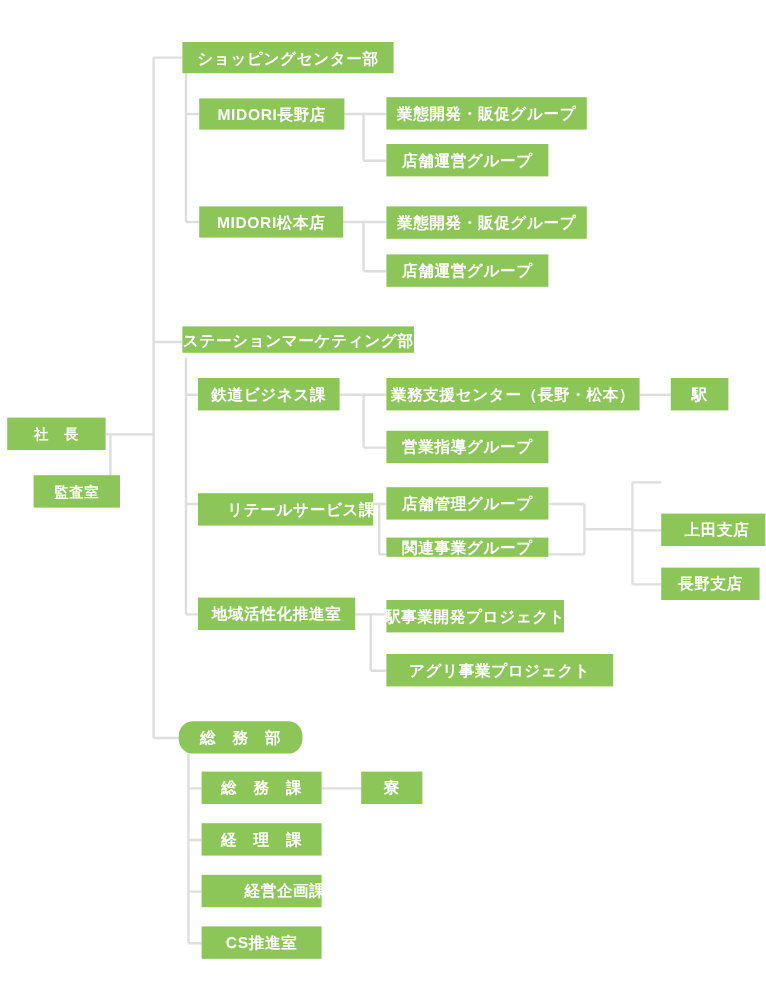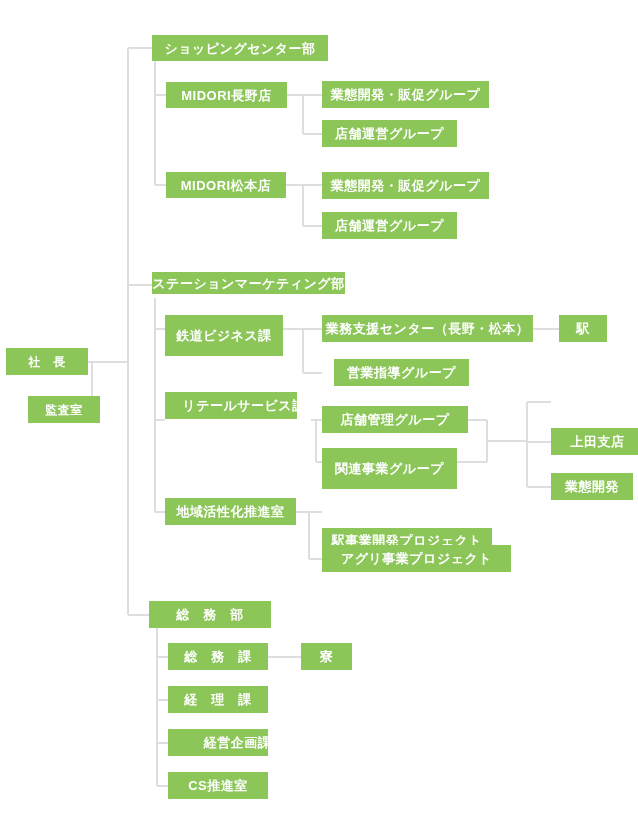--- a/index.html
+++ b/index.html
@@ -66,35 +66,35 @@
 
   <div class="node" style="left:152px; top:35px;  width:176px; height:26px;">ショッピングセンター部</div>
   <div class="node" style="left:166px; top:82px;  width:121px; height:26px;">MIDORI長野店</div>
   <div class="node" style="left:322px; top:81px;  width:167px; height:27px;">業態開発・販促グループ</div>
   <div class="node" style="left:322px; top:120px; width:135px; height:27px;">店舗運営グループ</div>
   <div class="node" style="left:166px; top:172px; width:120px; height:26px;">MIDORI松本店</div>
   <div class="node" style="left:322px; top:172px; width:167px; height:27px;">業態開発・販促グループ</div>
   <div class="node" style="left:322px; top:212px; width:135px; height:27px;">店舗運営グループ</div>
 
   <div class="node" style="left:152px; top:272px; width:193px; height:22px;">ステーションマーケティング部</div>
-  <div class="node" style="left:165px; top:315px; width:118px; height:41px;">鉄道ビジネス課</div>
+  <div class="node" style="left:165px; top:315px; width:118px; height:27px;">鉄道ビジネス課</div>
   <div class="node" style="left:322px; top:315px; width:211px; height:27px;">業務支援センター（長野・松本）</div>
   <div class="node" style="left:559px; top:315px; width:48px;  height:27px;">駅</div>
-  <div class="node" style="left:334px; top:359px; width:135px; height:27px;">営業指導グループ</div>
+  <div class="node" style="left:322px; top:359px; width:135px; height:27px;">営業指導グループ</div>
 
-  <div class="node" style="left:165px; top:392px; width:132px; height:27px;padding-left:26px;">リテールサービス課</div>
-  <div class="node" style="left:322px; top:406px; width:146px; height:27px;">店舗管理グループ</div>
-  <div class="node" style="left:322px; top:448px; width:135px; height:41px;">関連事業グループ</div>
+  <div class="node" style="left:165px; top:411px; width:146px; height:27px;padding-left:26px;">リテールサービス課</div>
+  <div class="node" style="left:322px; top:406px; width:135px; height:27px;">店舗管理グループ</div>
+  <div class="node" style="left:322px; top:448px; width:135px; height:16px;">関連事業グループ</div>
   <div class="node" style="left:551px; top:428px; width:93px;  height:27px;text-align:right;">上田支店</div>
-  <div class="node" style="left:551px; top:473px; width:82px;  height:27px;">業態開発</div>
+  <div class="node" style="left:551px; top:473px; width:82px;  height:27px;">長野支店</div>
 
   <div class="node" style="left:165px; top:498px; width:131px; height:27px;text-align:center;">地域活性化推進室</div>
-  <div class="node" style="left:322px; top:528px; width:170px; height:27px;font-family:Liberation Mono, monospace;">駅事業開発プロジェクト</div>
+  <div class="node" style="left:322px; top:500px; width:148px; height:27px;">駅事業開発プロジェクト</div>
   <div class="node" style="left:322px; top:545px; width:189px; height:27px;">アグリ事業プロジェクト</div>
 
-  <div class="node" style="left:149px; top:601px; width:122px; height:27px;">総　務　部</div>
+  <div class="node" style="left:149px; top:601px; width:103px; height:27px;border-radius:12px;">総　務　部</div>
   <div class="node" style="left:168px; top:643px; width:100px; height:27px;">総　務　課</div>
   <div class="node" style="left:301px; top:643px; width:51px;  height:27px;">寮</div>
   <div class="node" style="left:168px; top:686px; width:100px; height:27px;">経　理　課</div>
   <div class="node" style="left:168px; top:729px; width:100px; height:27px;padding-left:39px;">経営企画課</div>
   <div class="node" style="left:168px; top:772px; width:100px; height:27px;">CS推進室</div>
 
 </div>
 
 </body></html>

